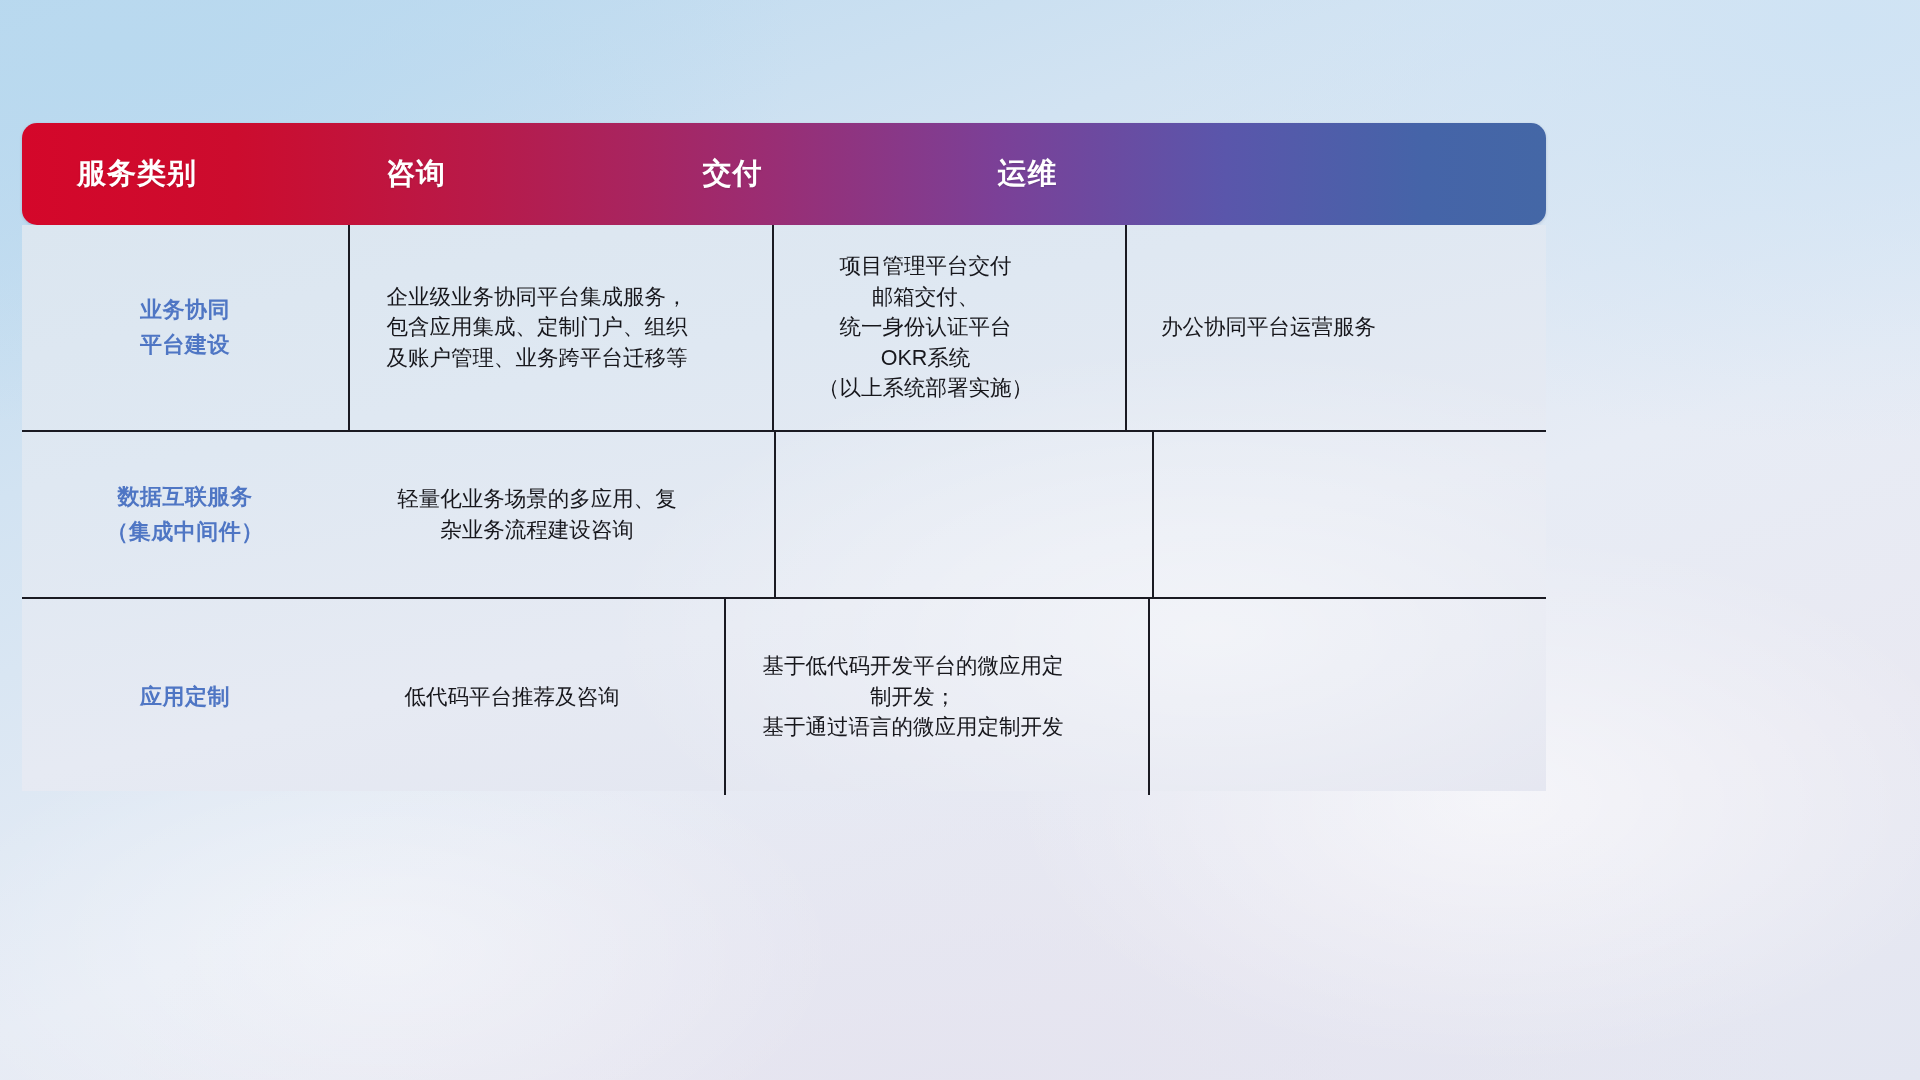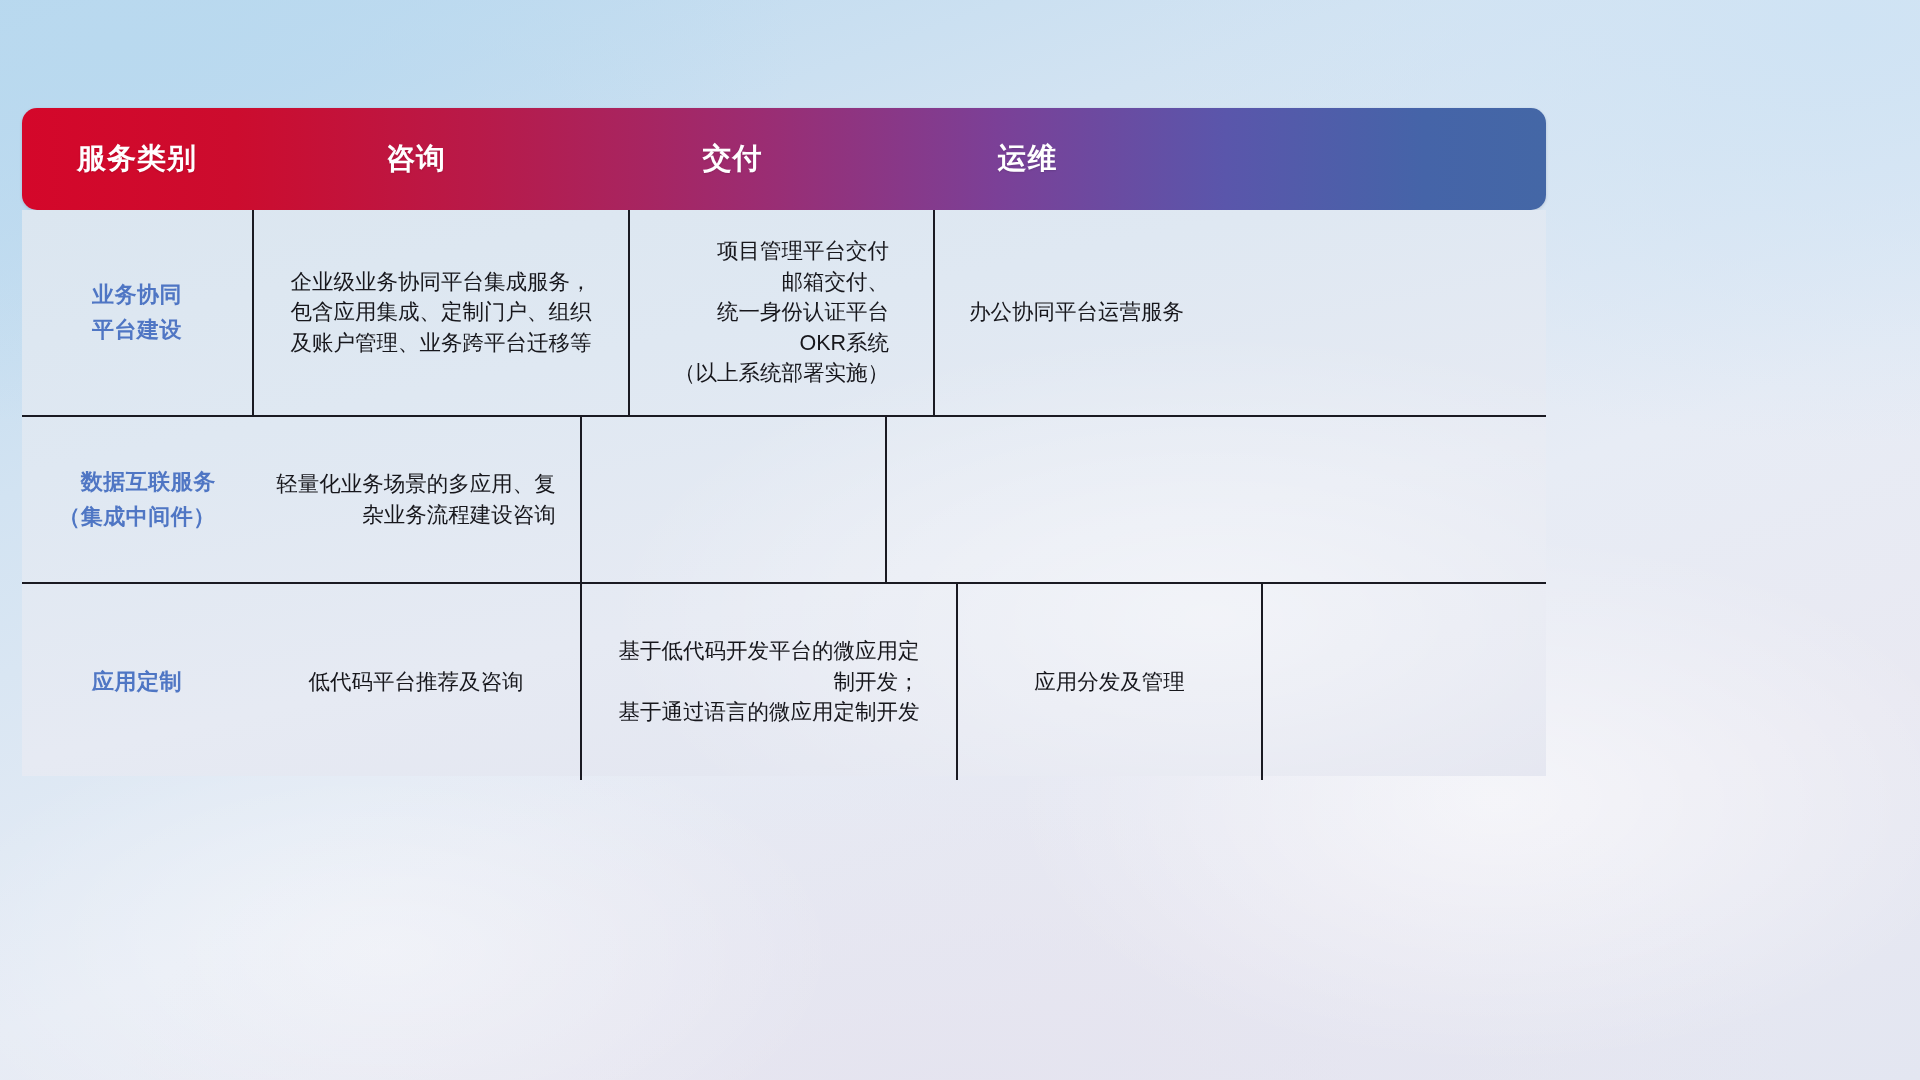--- a/index.html
+++ b/index.html
@@ -19,21 +19,21 @@
   
   #page:before{
     content:"";position:absolute;inset:0;
     background:
       radial-gradient(ellipse 700px 380px at 78% 74%, rgba(255,255,255,.55) 0%, rgba(255,255,255,0) 70%),
       radial-gradient(ellipse 640px 330px at 20% 88%, rgba(255,255,255,.40) 0%, rgba(255,255,255,0) 72%);
     pointer-events:none;
   }
 
   .table-wrap{
-    position:absolute;left:22px;top:108px;width:1524px;height:668px;
+    position:absolute;left:22px;top:123px;width:1524px;height:668px;
   }
 
   
   .thead{
     position:relative;height:102px;border-radius:15px;
     background:linear-gradient(90deg,
         #d4072a 0%,
         #cc0c2e 14%,
         #b81a49 30%,
         #9c2c71 48%,
@@ -55,29 +55,30 @@
   .tbody{
     position:relative;width:1524px;height:566px;
     background:
       radial-gradient(ellipse 900px 420px at 78% 72%, rgba(255,255,255,.50) 0%, rgba(255,255,255,0) 68%),
       linear-gradient(168deg,#dbe6f0 0%, #dfe8f2 30%, #e6eaf3 62%, #e2e4ef 100%);
   }
   .trow{
     position:relative;display:flex;width:100%;
   }
   .trow.r1{height:205px;}
-  .trow.r2{height:165px;}
+  .trow.r2{height:165px;gap:25px;}
   .trow.r3{height:196px;}
   .trow.r1, .trow.r2{border-bottom:2px solid #1a1a22;}
 
   .td{
     position:relative;display:flex;align-items:center;justify-content:center;
-    text-align:right;box-sizing:border-box;
+    text-align:center;box-sizing:border-box;
     font-size:21.5px;color:#17171c;line-height:1.42;
     padding:4px 16px;
+    margin-left:48px;
   }
   .td.divider{border-left:2px solid #1a1a22;}
 
   .cat{
     color:#4f76c4;font-weight:bold;font-size:22px;line-height:1.55;
     letter-spacing:.5px;
   }
 
   
   .c0{width:230px;}
@@ -124,19 +125,18 @@
         <div class="td c3 divider"></div>
         <div class="td c4 divider"></div>
       </div>
 
       <div class="trow r3">
         <div class="td c0 cat">应用定制</div>
         <div class="td c1">低代码平台推荐及咨询</div>
         <div class="td c2 divider" style="white-space: pre-line;">基于低代码开发平台的微应用定
 制开发；
 基于通过语言的微应用定制开发</div>
-        <div class="td c3 divider">应用分发及管理</div>
         <div class="td c4 divider"></div>
       </div>
 
     </div>
   </div>
 </div>
 
 </body></html>

